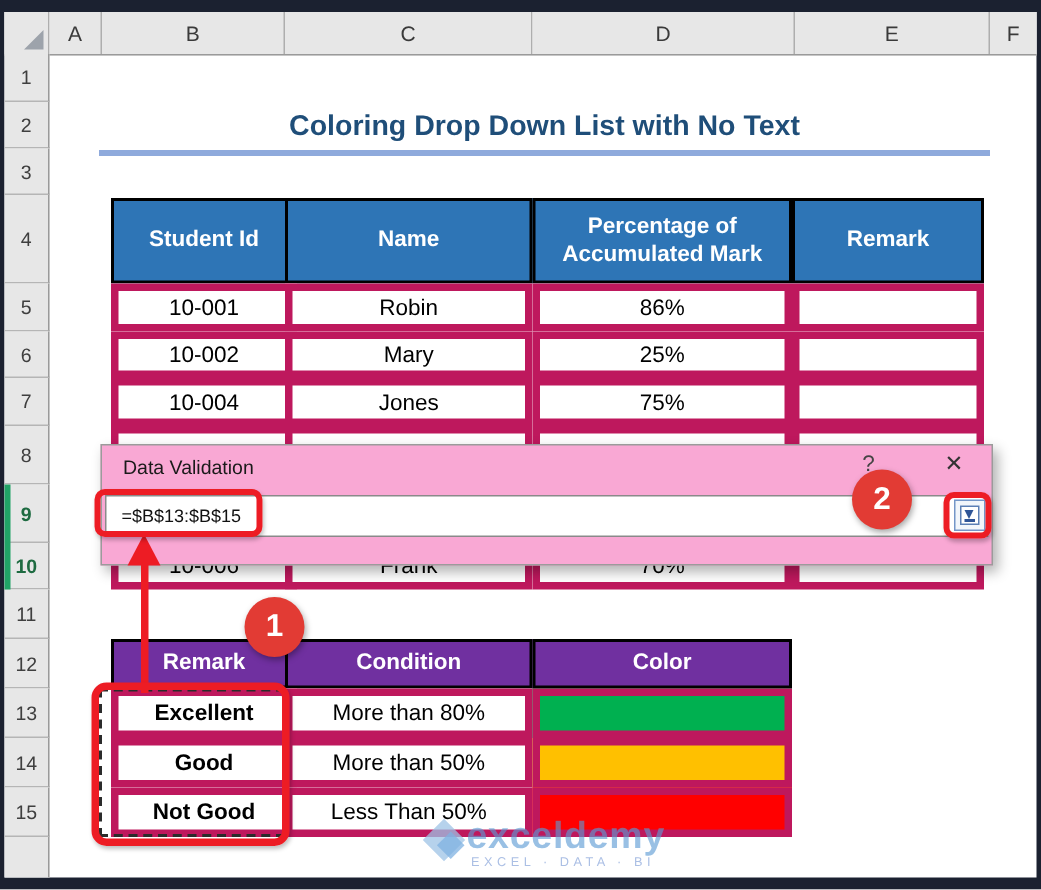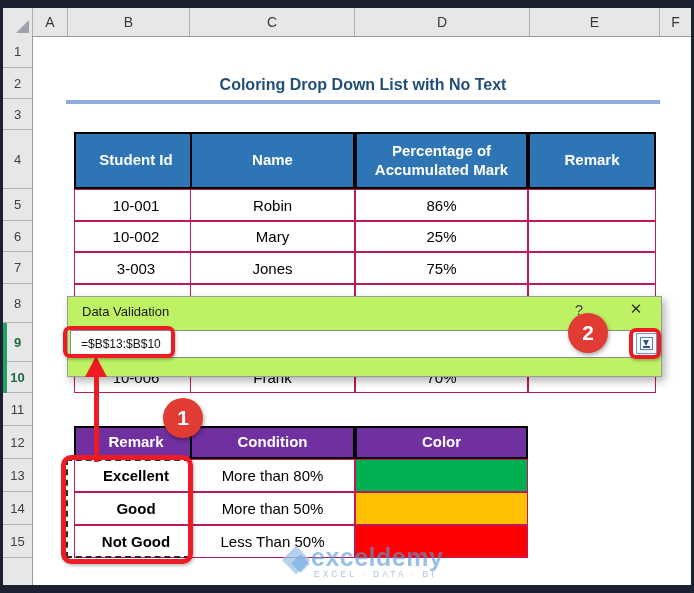--- a/index.html
+++ b/index.html
@@ -11,33 +11,33 @@
       display:flex;align-items:center;justify-content:center;font-size:14px;color:#3a3a3a;background:#e7e7e7;}
   .corner{position:absolute;left:3px;top:8px;width:30px;height:28px;background:#e7e7e7;border-right:1px solid #aeaeae;box-sizing:border-box;}
   .tri{position:absolute;right:3px;bottom:3px;width:0;height:0;border-left:13px solid transparent;border-bottom:13px solid #9da3ab;}
   .rh{position:absolute;left:3px;width:30px;box-sizing:border-box;background:#e7e7e7;
       border-right:1px solid #9a9a9a;border-bottom:1px solid #b5b5b5;
       display:flex;align-items:center;justify-content:center;font-size:13px;color:#3f3f3f;}
   .rh.sel{color:#1e6b41;font-weight:bold;}
   .greenbar{position:absolute;left:3px;top:323px;width:4px;height:70px;background:#21a366;}
   
   .title{position:absolute;left:66px;top:70px;width:594px;height:30px;display:flex;align-items:center;justify-content:center;
-         font-size:16px;font-weight:bold;color:#1F4E79;}
+         font-size:19px;font-weight:bold;color:#1F4E79;}
   .rule{position:absolute;left:66px;top:100px;width:594px;height:4px;background:#8FAADC;}
   
-  .cell{position:absolute;box-sizing:border-box;border:1px solid #be185d;background:#fff;
+  .cell{position:absolute;box-sizing:border-box;border:5px solid #be185d;background:#fff;
         display:flex;align-items:center;justify-content:center;font-size:15px;color:#000;text-align:center;}
   .th{font-weight:bold;color:#fff;font-size:15px;line-height:1.25;border:2px solid #000;padding:0 6px;}
   .bold{font-weight:bold;}
   .cB{left:74px;width:124px}.cC{left:190px;width:165px}.cD{left:355px;width:173px}.cE{left:528px;width:128px}
   .r4{top:132px;height:57px}.r5{top:189px;height:32px}.r6{top:221px;height:31px}.r7{top:252px;height:32px}
   .r8{top:284px;height:39px}.r9{top:323px;height:39px}.r10{top:362px;height:31px}
   .r12{top:426px;height:33px}.r13{top:459px;height:33px}.r14{top:492px;height:33px}.r15{top:525px;height:33px}
   
-  .dialog{position:absolute;left:67px;top:296px;width:595px;height:81px;background:#bef264;box-sizing:border-box;
+  .dialog{position:absolute;left:67px;top:296px;width:595px;height:81px;background:#f9a8d4;box-sizing:border-box;
           border:1px solid #9b9b9b;box-shadow:3px 4px 8px rgba(0,0,0,.30);z-index:5;}
   .dlg-title{position:absolute;left:14px;top:7px;font-size:13px;color:#1a1a1a;}
   .dlg-help{position:absolute;left:501px;top:4px;width:20px;height:20px;text-align:center;font-size:15px;color:#444;}
   .dlg-close{position:absolute;left:556px;top:3px;width:24px;height:22px;text-align:center;font-size:15px;color:#333;}
   .dlg-input{position:absolute;left:2px;top:33px;width:589px;height:28px;box-sizing:border-box;border:1px solid #8a8a8a;background:#fff;
              display:flex;align-items:center;padding-left:10px;font-size:12px;color:#111;}
   .collapse-btn{position:absolute;left:568px;top:36px;width:21px;height:21px;box-sizing:border-box;border:1px solid #7496c8;background:#f2f6fb;
                 display:flex;align-items:center;justify-content:center;z-index:6;}
   .collapse-icon{width:13px;height:13px;box-sizing:border-box;border:1px solid #5b7fb5;background:#fff;position:relative;}
   .collapse-icon:before{content:"";position:absolute;left:2px;top:2px;border-left:3.5px solid transparent;border-right:3.5px solid transparent;border-top:6px solid #2f5597;}
@@ -102,21 +102,21 @@
   <div class="cell cB r5">10-001</div>
   <div class="cell cC r5">Robin</div>
   <div class="cell cD r5">86%</div>
   <div class="cell cE r5"></div>
 
   <div class="cell cB r6">10-002</div>
   <div class="cell cC r6">Mary</div>
   <div class="cell cD r6">25%</div>
   <div class="cell cE r6"></div>
 
-  <div class="cell cB r7">3-003</div>
+  <div class="cell cB r7">10-004</div>
   <div class="cell cC r7">Jones</div>
   <div class="cell cD r7">75%</div>
   <div class="cell cE r7"></div>
 
   <div class="cell cB r8"></div>
   <div class="cell cC r8"></div>
   <div class="cell cD r8"></div>
   <div class="cell cE r8"></div>
   <div class="cell cB r9"></div>
   <div class="cell cC r9"></div>
@@ -143,21 +143,21 @@
   <div class="cell bold cB r15">Not Good</div>
   <div class="cell cC r15">Less Than 50%</div>
   <div class="cell cD r15" style="background: rgb(255, 0, 0);"></div>
 
   <div class="ants"></div>
 
   <div class="dialog">
     <div class="dlg-title">Data Validation</div>
     <div class="dlg-help">?</div>
     <div class="dlg-close">✕</div>
-    <div class="dlg-input">=$B$13:$B$10</div>
+    <div class="dlg-input">=$B$13:$B$15</div>
     <div class="collapse-btn">
       <span class="collapse-icon"></span>
     </div>
   </div>
 
   <div class="redbox" style="left:63px;top:326px;width:112px;height:32px;"></div>
   <div class="redbox" style="left:629px;top:328px;width:32px;height:31px;"></div>
   <div class="redbox" style="left:61px;top:455px;width:132px;height:109px;border-width:5px;border-radius:10px;"></div>
   <div class="circle" style="left:163px;top:398px;">1</div>
   <div class="circle" style="left:568px;top:313px;">2</div>

